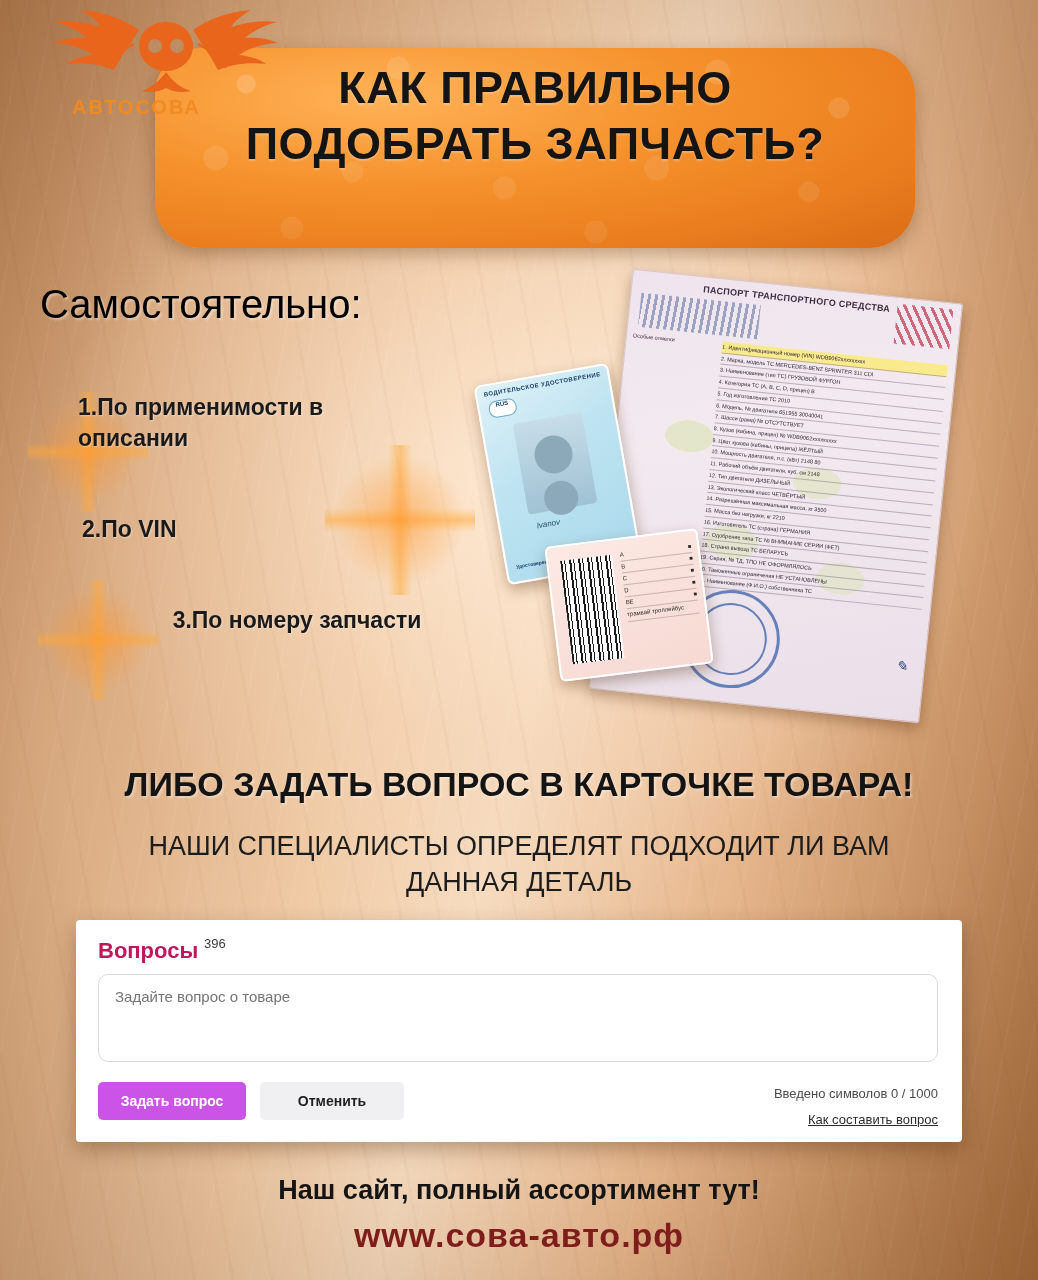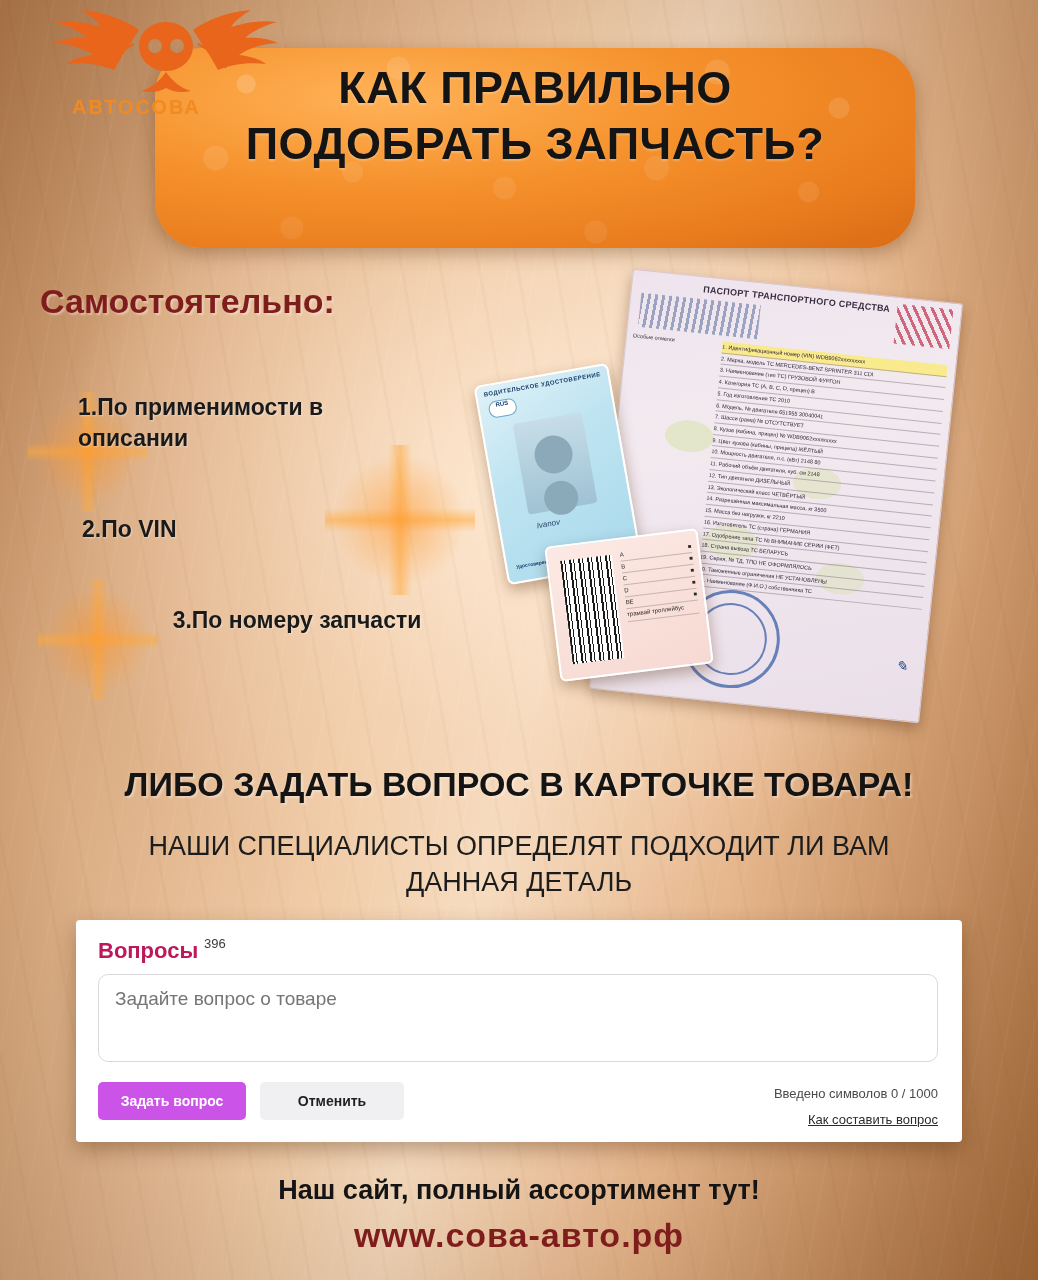--- a/index.html
+++ b/index.html
@@ -106,23 +106,23 @@
     font-weight: bold;
     color: #141414;
     letter-spacing: 0.5px;
     text-shadow: 0 2px 2px rgba(255,255,255,0.25);
   }
 
   
   .self-title {
     position: absolute;
     left: 40px; top: 282px;
-    font-size: 34px;
-    font-weight: bold;
-    color: #7f1d1d;
+    font-size: 40px;
+    font-weight: normal;
+    color: #000000;
     text-shadow: 2px 2px 2px rgba(255,255,255,0.35);
     z-index: 4;
   }
 
   .list {
     position: absolute;
     left: 78px; top: 392px;
     width: 430px;
     z-index: 4;
   }
@@ -296,21 +296,21 @@
     font-size: 13px; color: #3c3c3c;
   }
   .widget-input {
     position: absolute; left: 22px; top: 54px;
     width: 840px; height: 88px;
     border: 1px solid #d8d8dd;
     border-radius: 10px;
     box-sizing: border-box;
     background: #fff;
     color: #9b9ba3;
-    font-size: 19px;
+    font-size: 15px;
     padding: 13px 16px;
     font-family: "Liberation Sans", sans-serif;
     outline: none;
     resize: none;
   }
   .widget-owl {
     position:absolute; left: 330px; top: 58px; width: 330px; height: 84px;
     opacity: .45; pointer-events:none;
   }
   .btn-ask {

